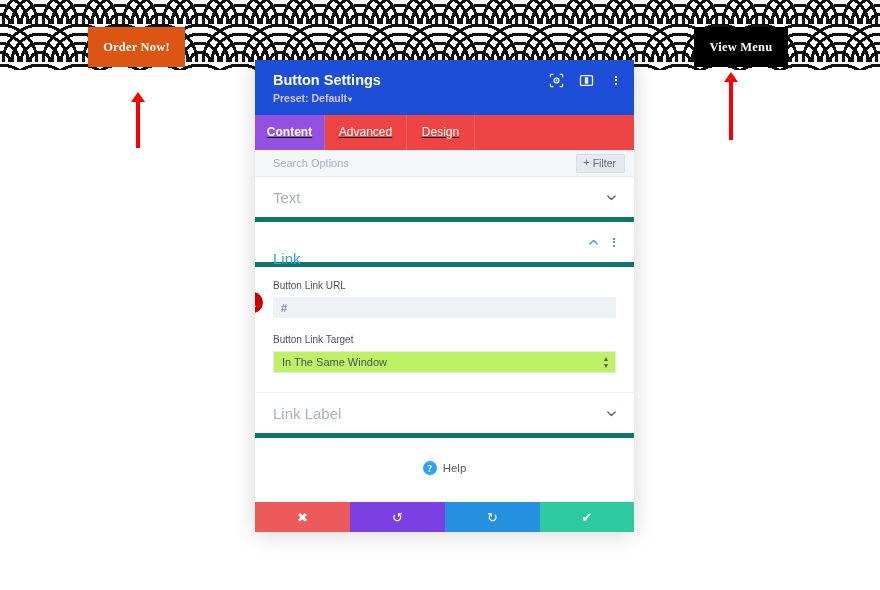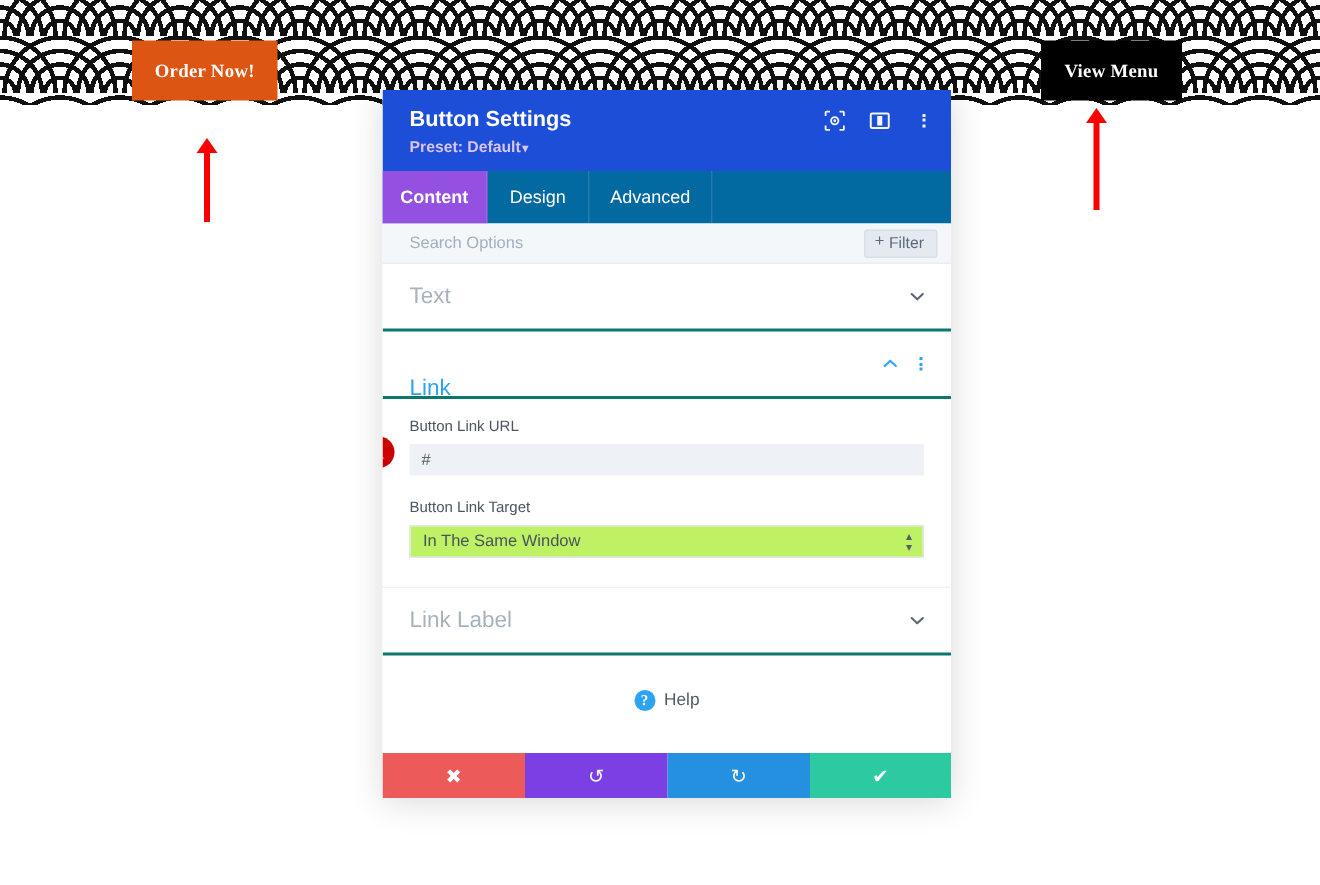--- a/index.html
+++ b/index.html
@@ -132,22 +132,23 @@
   }
   .hicon {
     width: 16px; height: 16px;
     display: flex; align-items: center; justify-content: center;
     cursor: pointer;
     opacity: .95;
   }
 
   .modal-tabs {
     display: flex;
-    background: #0369a1;
+    background: #ef4444;
     flex: 0 0 auto;
+    text-decoration: underline;
   }
   .modal-tab {
     padding: 10px 0 11px 0;
     font-size: 12px;
     color: #ffffff;
     text-align: center;
     cursor: pointer;
     border-right: 1px solid rgba(255,255,255,.13);
   }
   .modal-tab.w1 { width: 70px; }
@@ -192,21 +193,21 @@
     overflow: hidden;
     background: #ffffff;
   }
 
   .section-row {
     display: flex;
     align-items: center;
     justify-content: space-between;
     padding: 0 16px 0 18px;
     height: 45px;
-    border-bottom: 2px solid #0f766e;
+    border-bottom: 5px solid #0f766e;
     cursor: pointer;
   }
   .section-title {
     font-size: 15px;
     color: #a9b2bb;
     font-weight: normal;
   }
   .section-title.open { color: #2ea3f2; margin-top: 32px; }
   .section-ctrls { display: flex; align-items: center; gap: 10px; }
 
@@ -375,22 +376,22 @@
             <i></i>
               <i></i>
               <i></i>
           </span>
         </span>
       </div>
     </div>
 
     <div class="modal-tabs">
       <div class="modal-tab w1 active">Content</div>
+      <div class="modal-tab w3">Advanced</div>
       <div class="modal-tab w2">Design</div>
-      <div class="modal-tab w3">Advanced</div>
       <div class="tab-filler"></div>
     </div>
 
     <div class="search-bar">
       <input class="search-input" type="text" placeholder="Search Options" style="">
       <div class="filter-btn">
         <span class="plus">+</span>
         <span>Filter</span>
       </div>
     </div>

